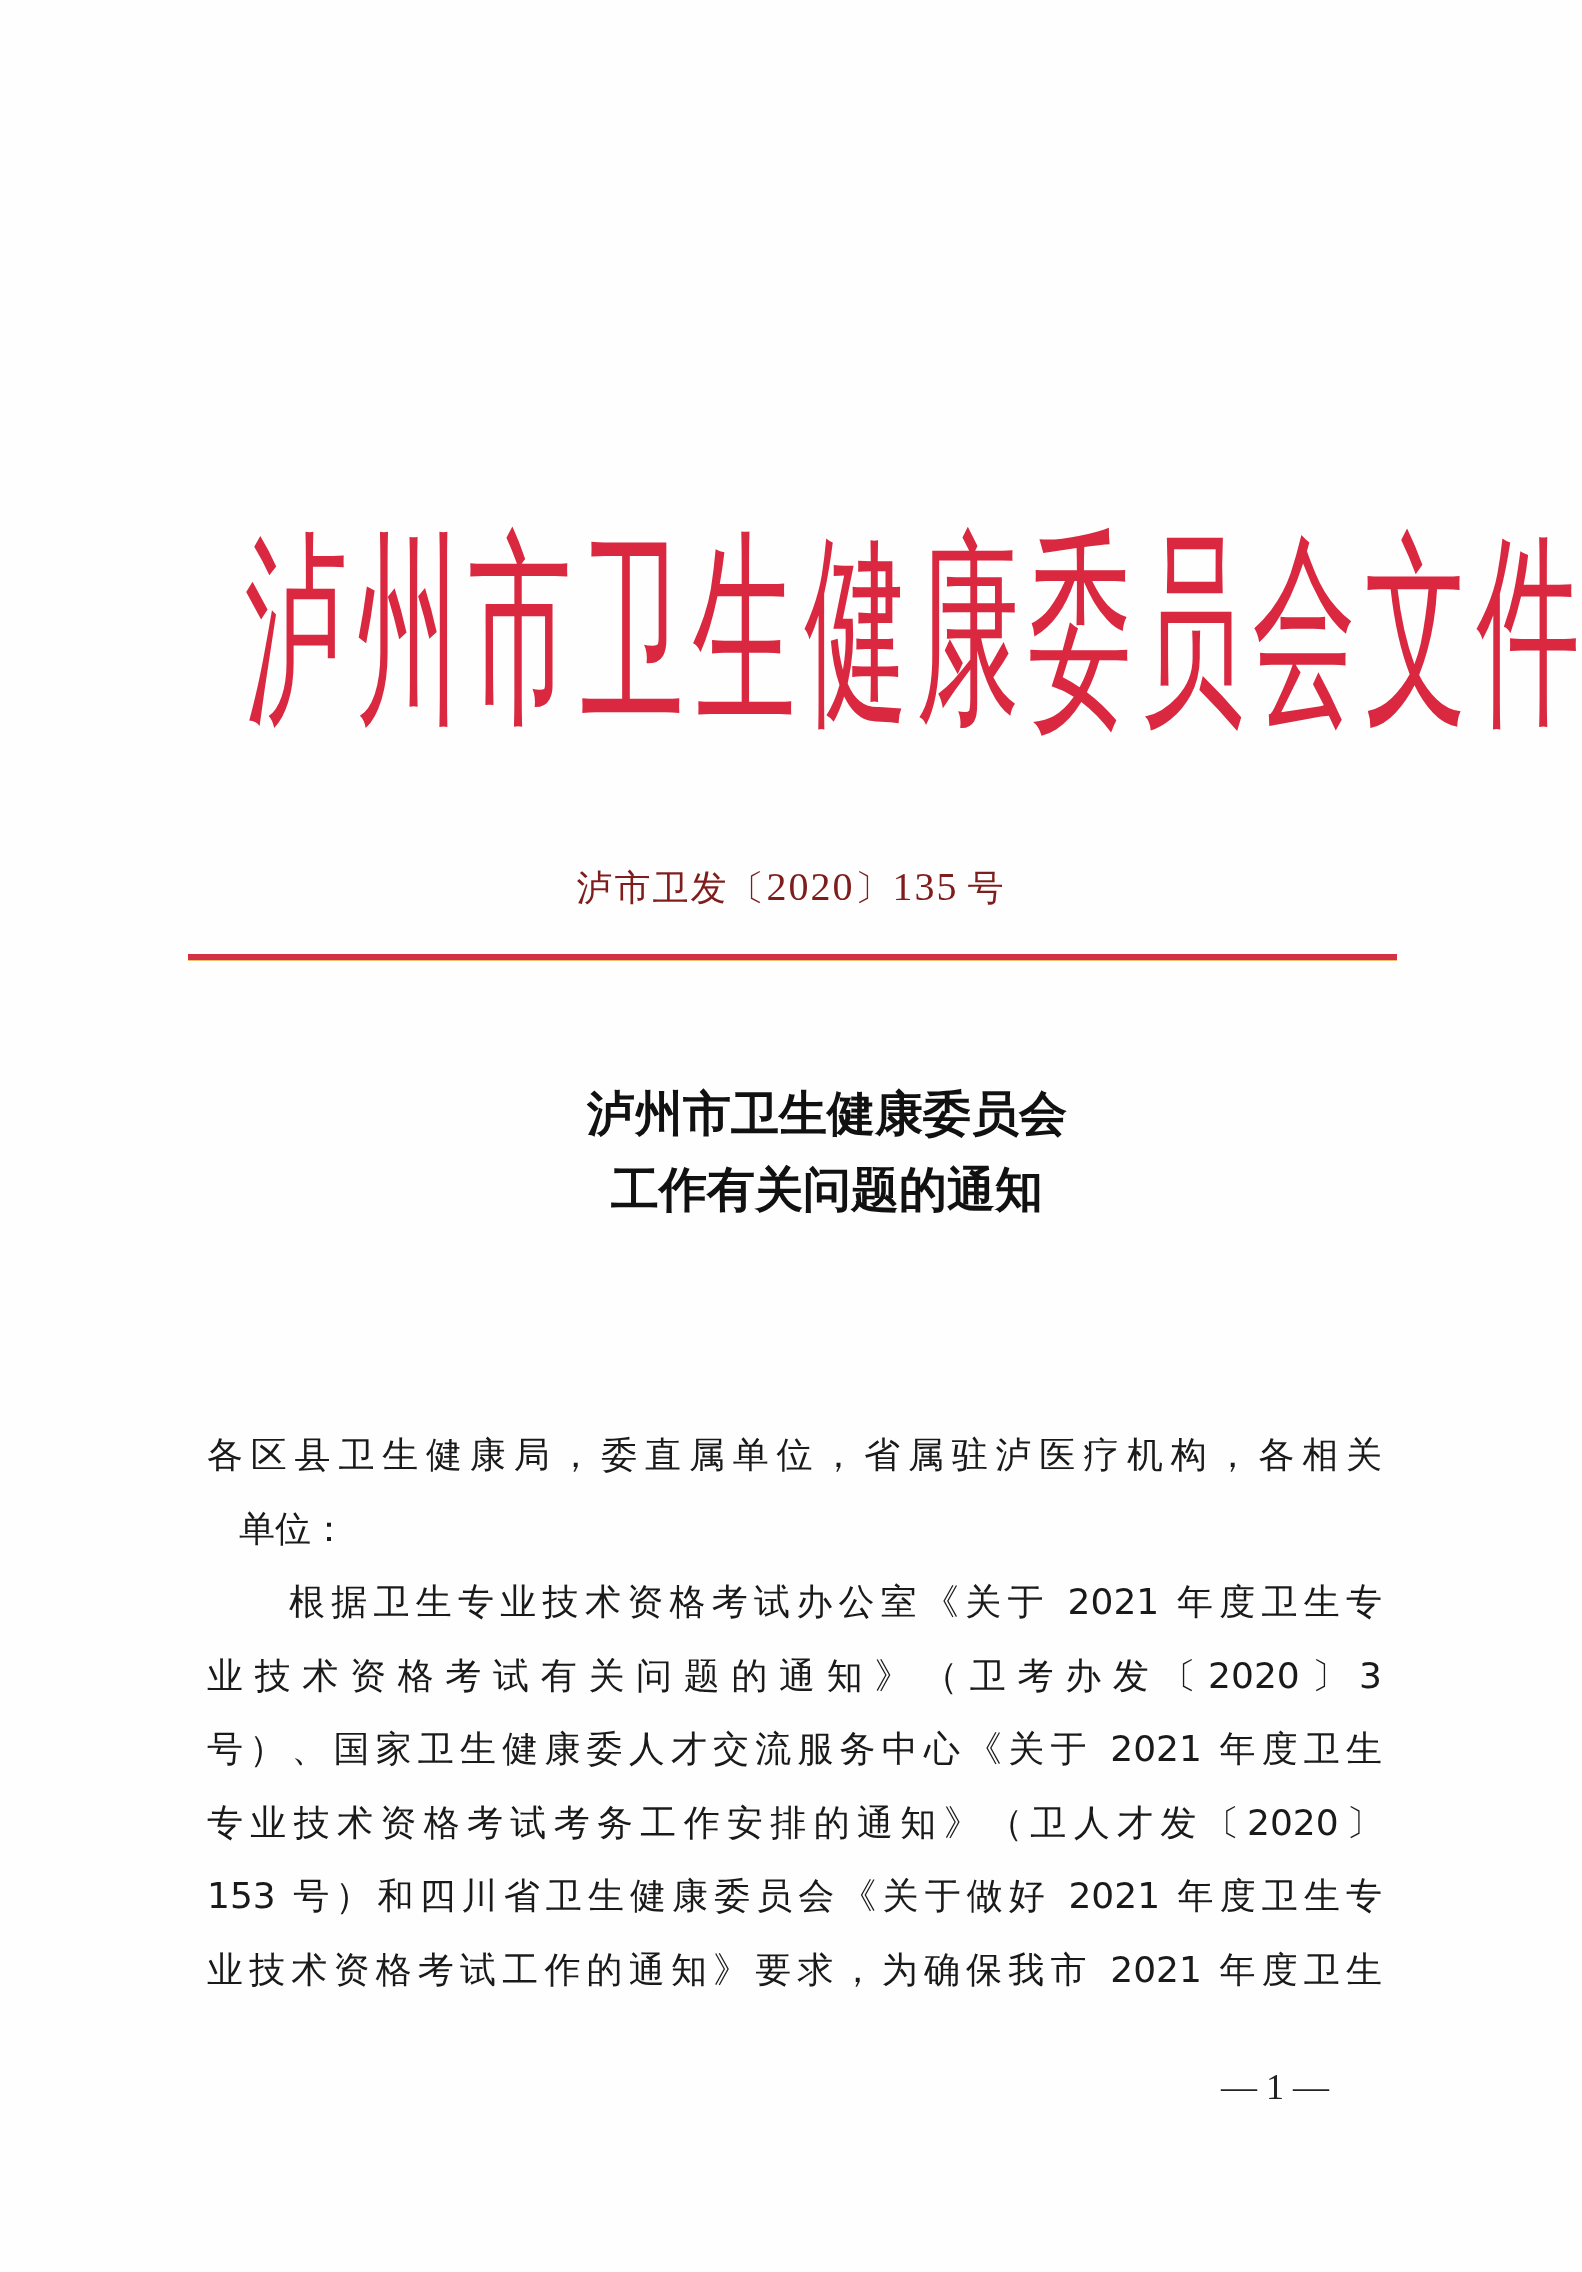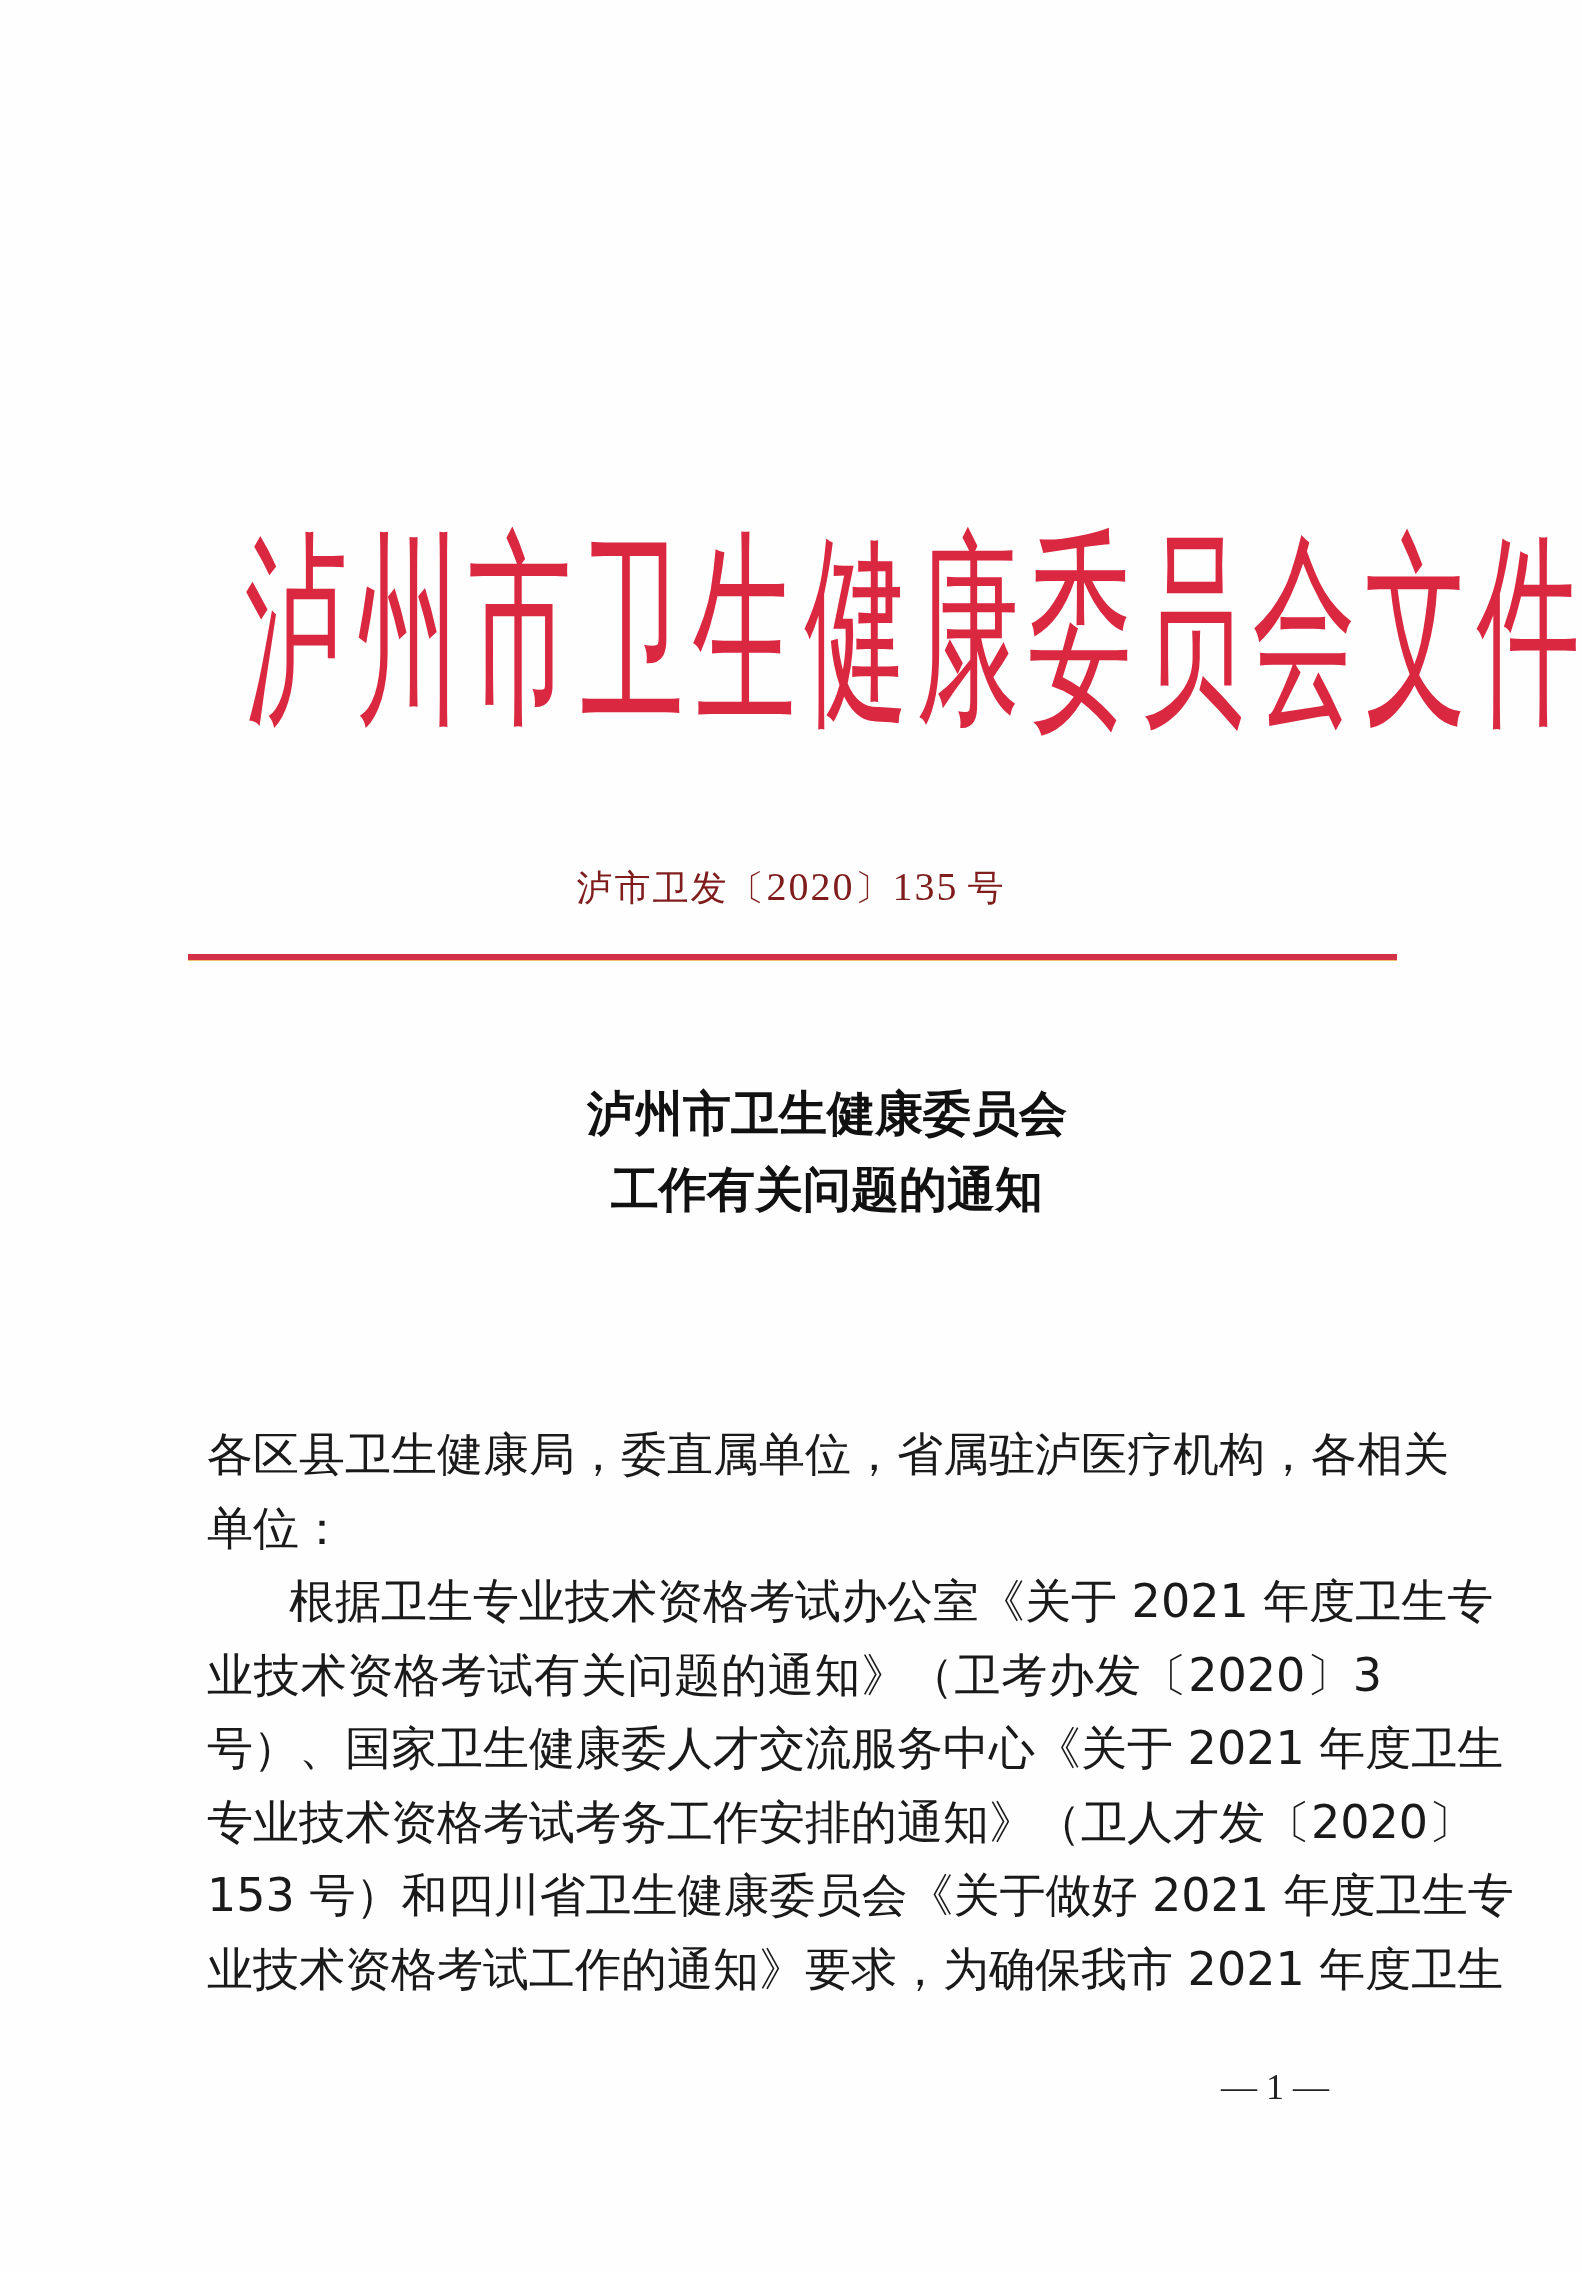--- a/index.html
+++ b/index.html
@@ -82,33 +82,34 @@
     .title .line {
       display: block;
       height: 76px;
     }
     .body-text {
       position: absolute;
       left: 207px;
       top: 1418px;
       width: 1175px;
       font-family: "DejaVu Sans", "Liberation Sans", sans-serif;
-      font-size: 46px;
+      font-size: 36px;
       line-height: 73.5px;
       color: #1a1a1a;
     }
     .body-text .row {
       display: block;
       height: 73.5px;
       white-space: nowrap;
       text-align: justify;
       text-align-last: justify;
     }
     .body-text .row.last-short {
       text-align-last: left;
+      margin-left: 32px;
     }
     .body-text .row.indent {
       padding-left: 82px;
     }
     .page-number {
       position: absolute;
       left: 1215px;
       top: 2062px;
       width: 120px;
       text-align: center;

